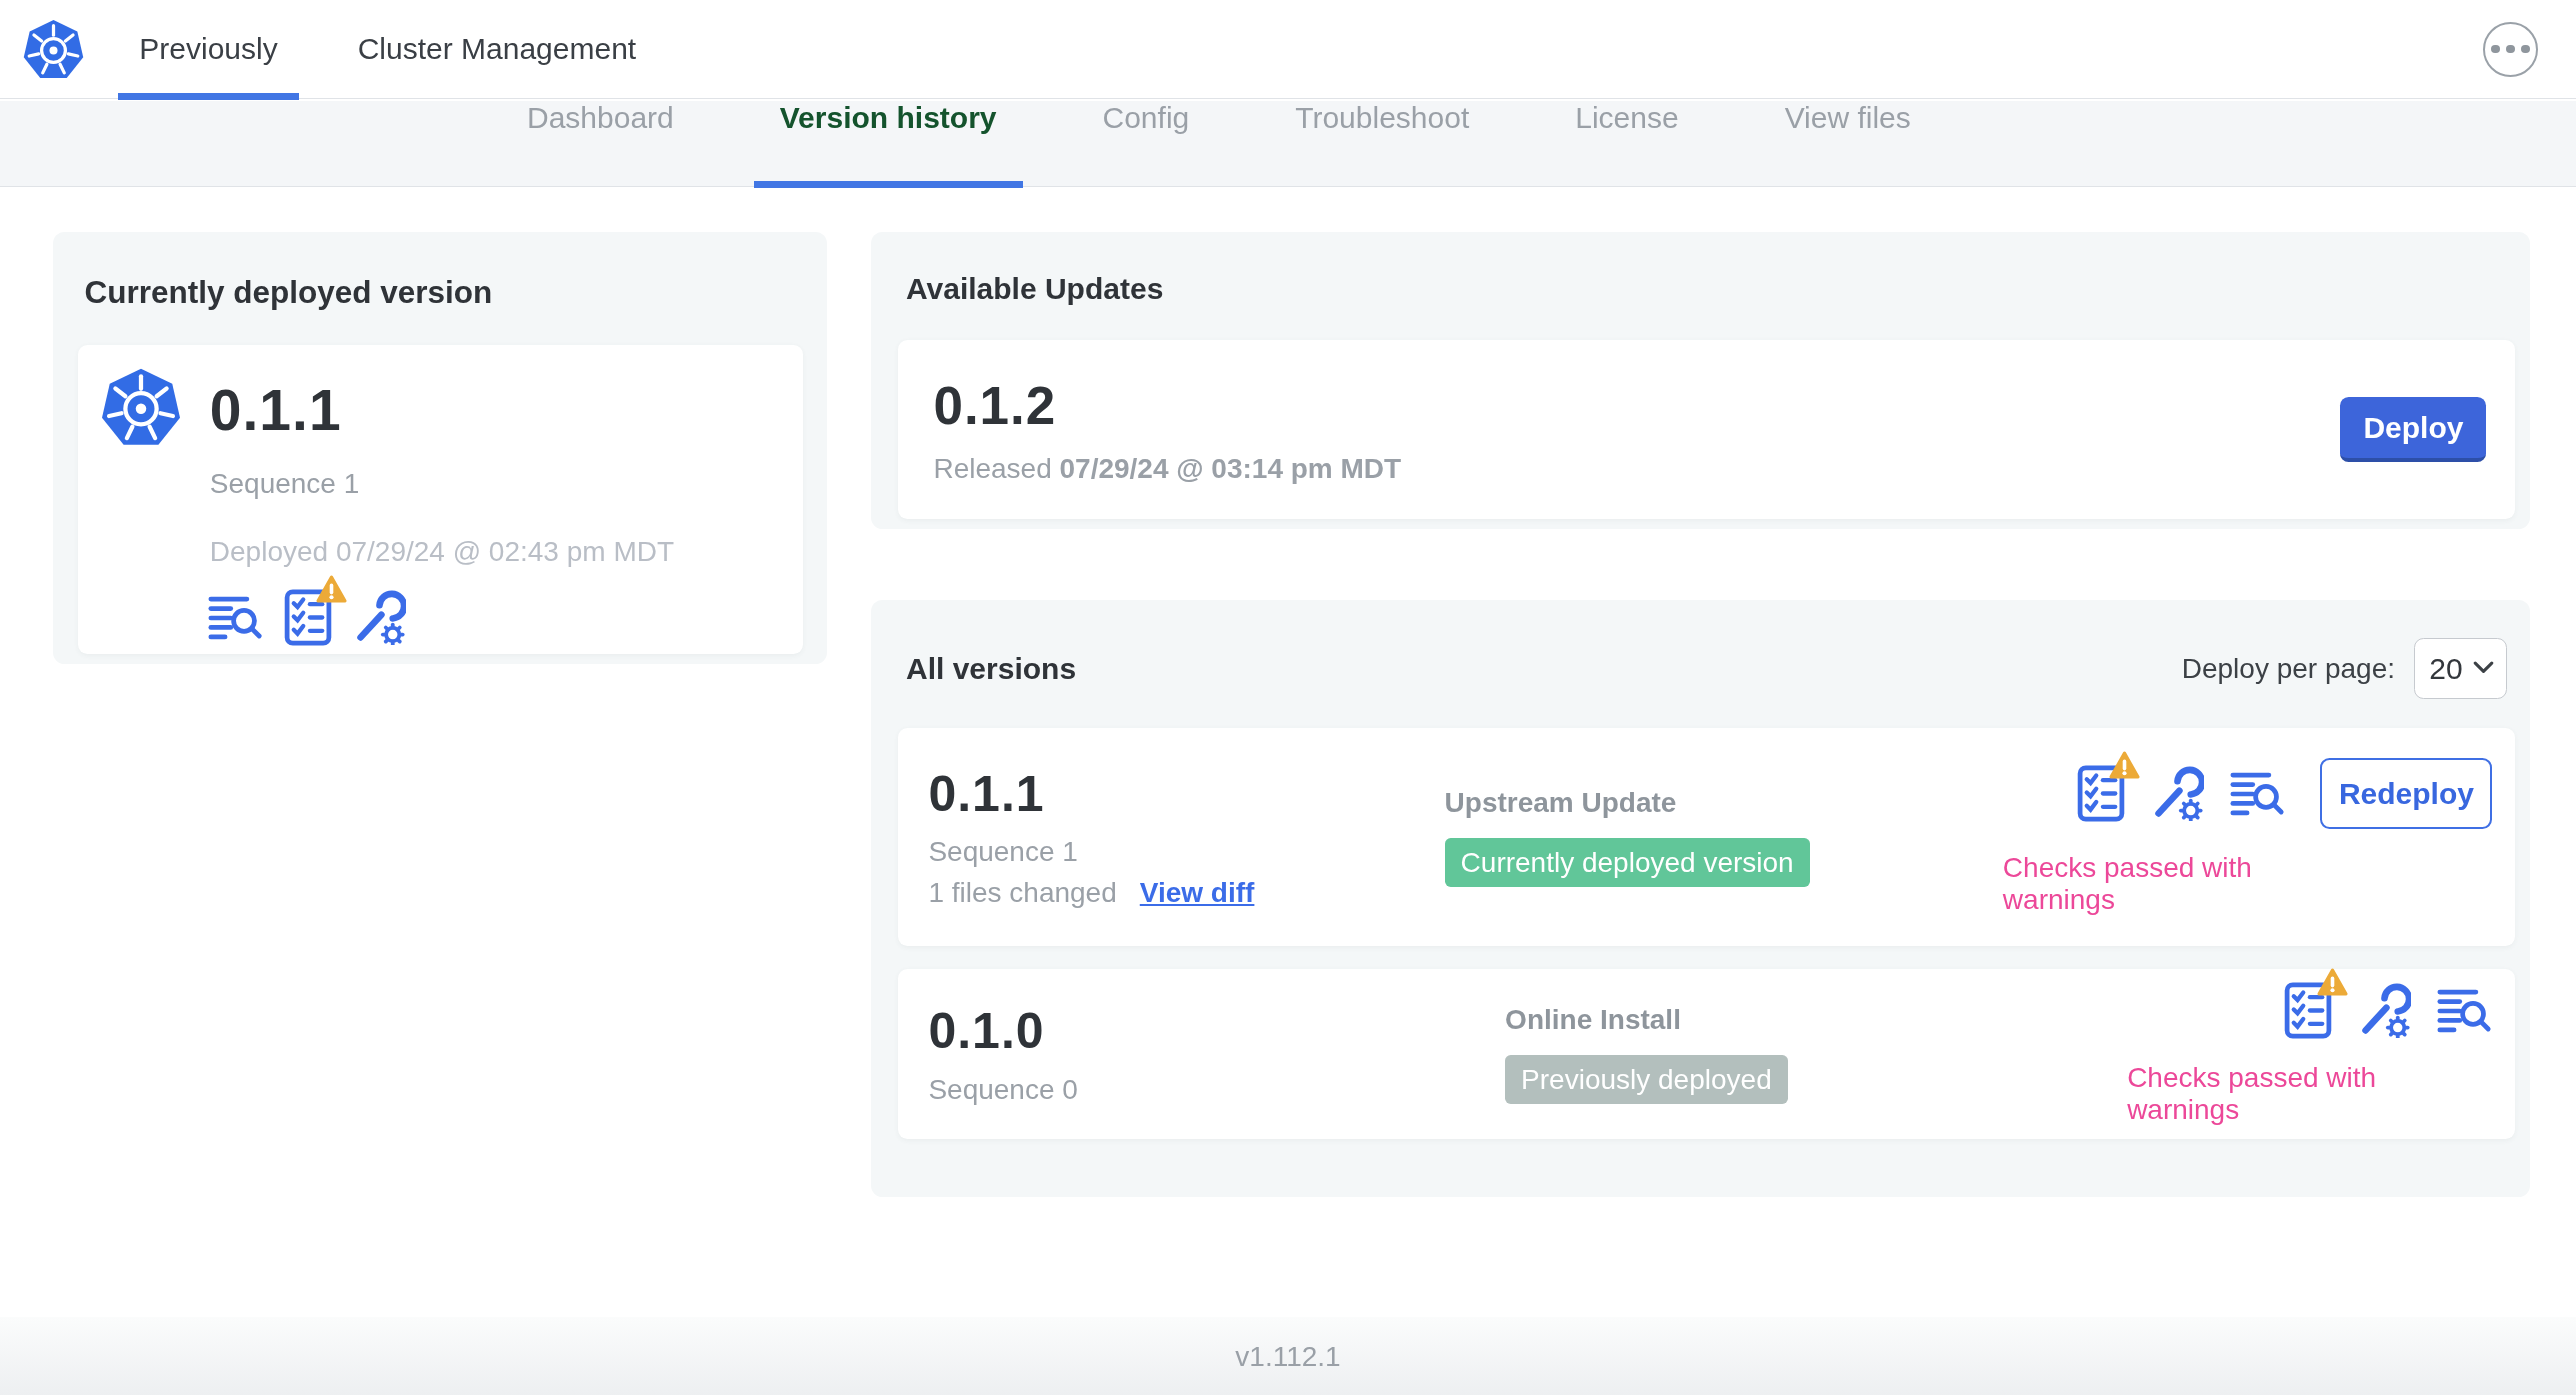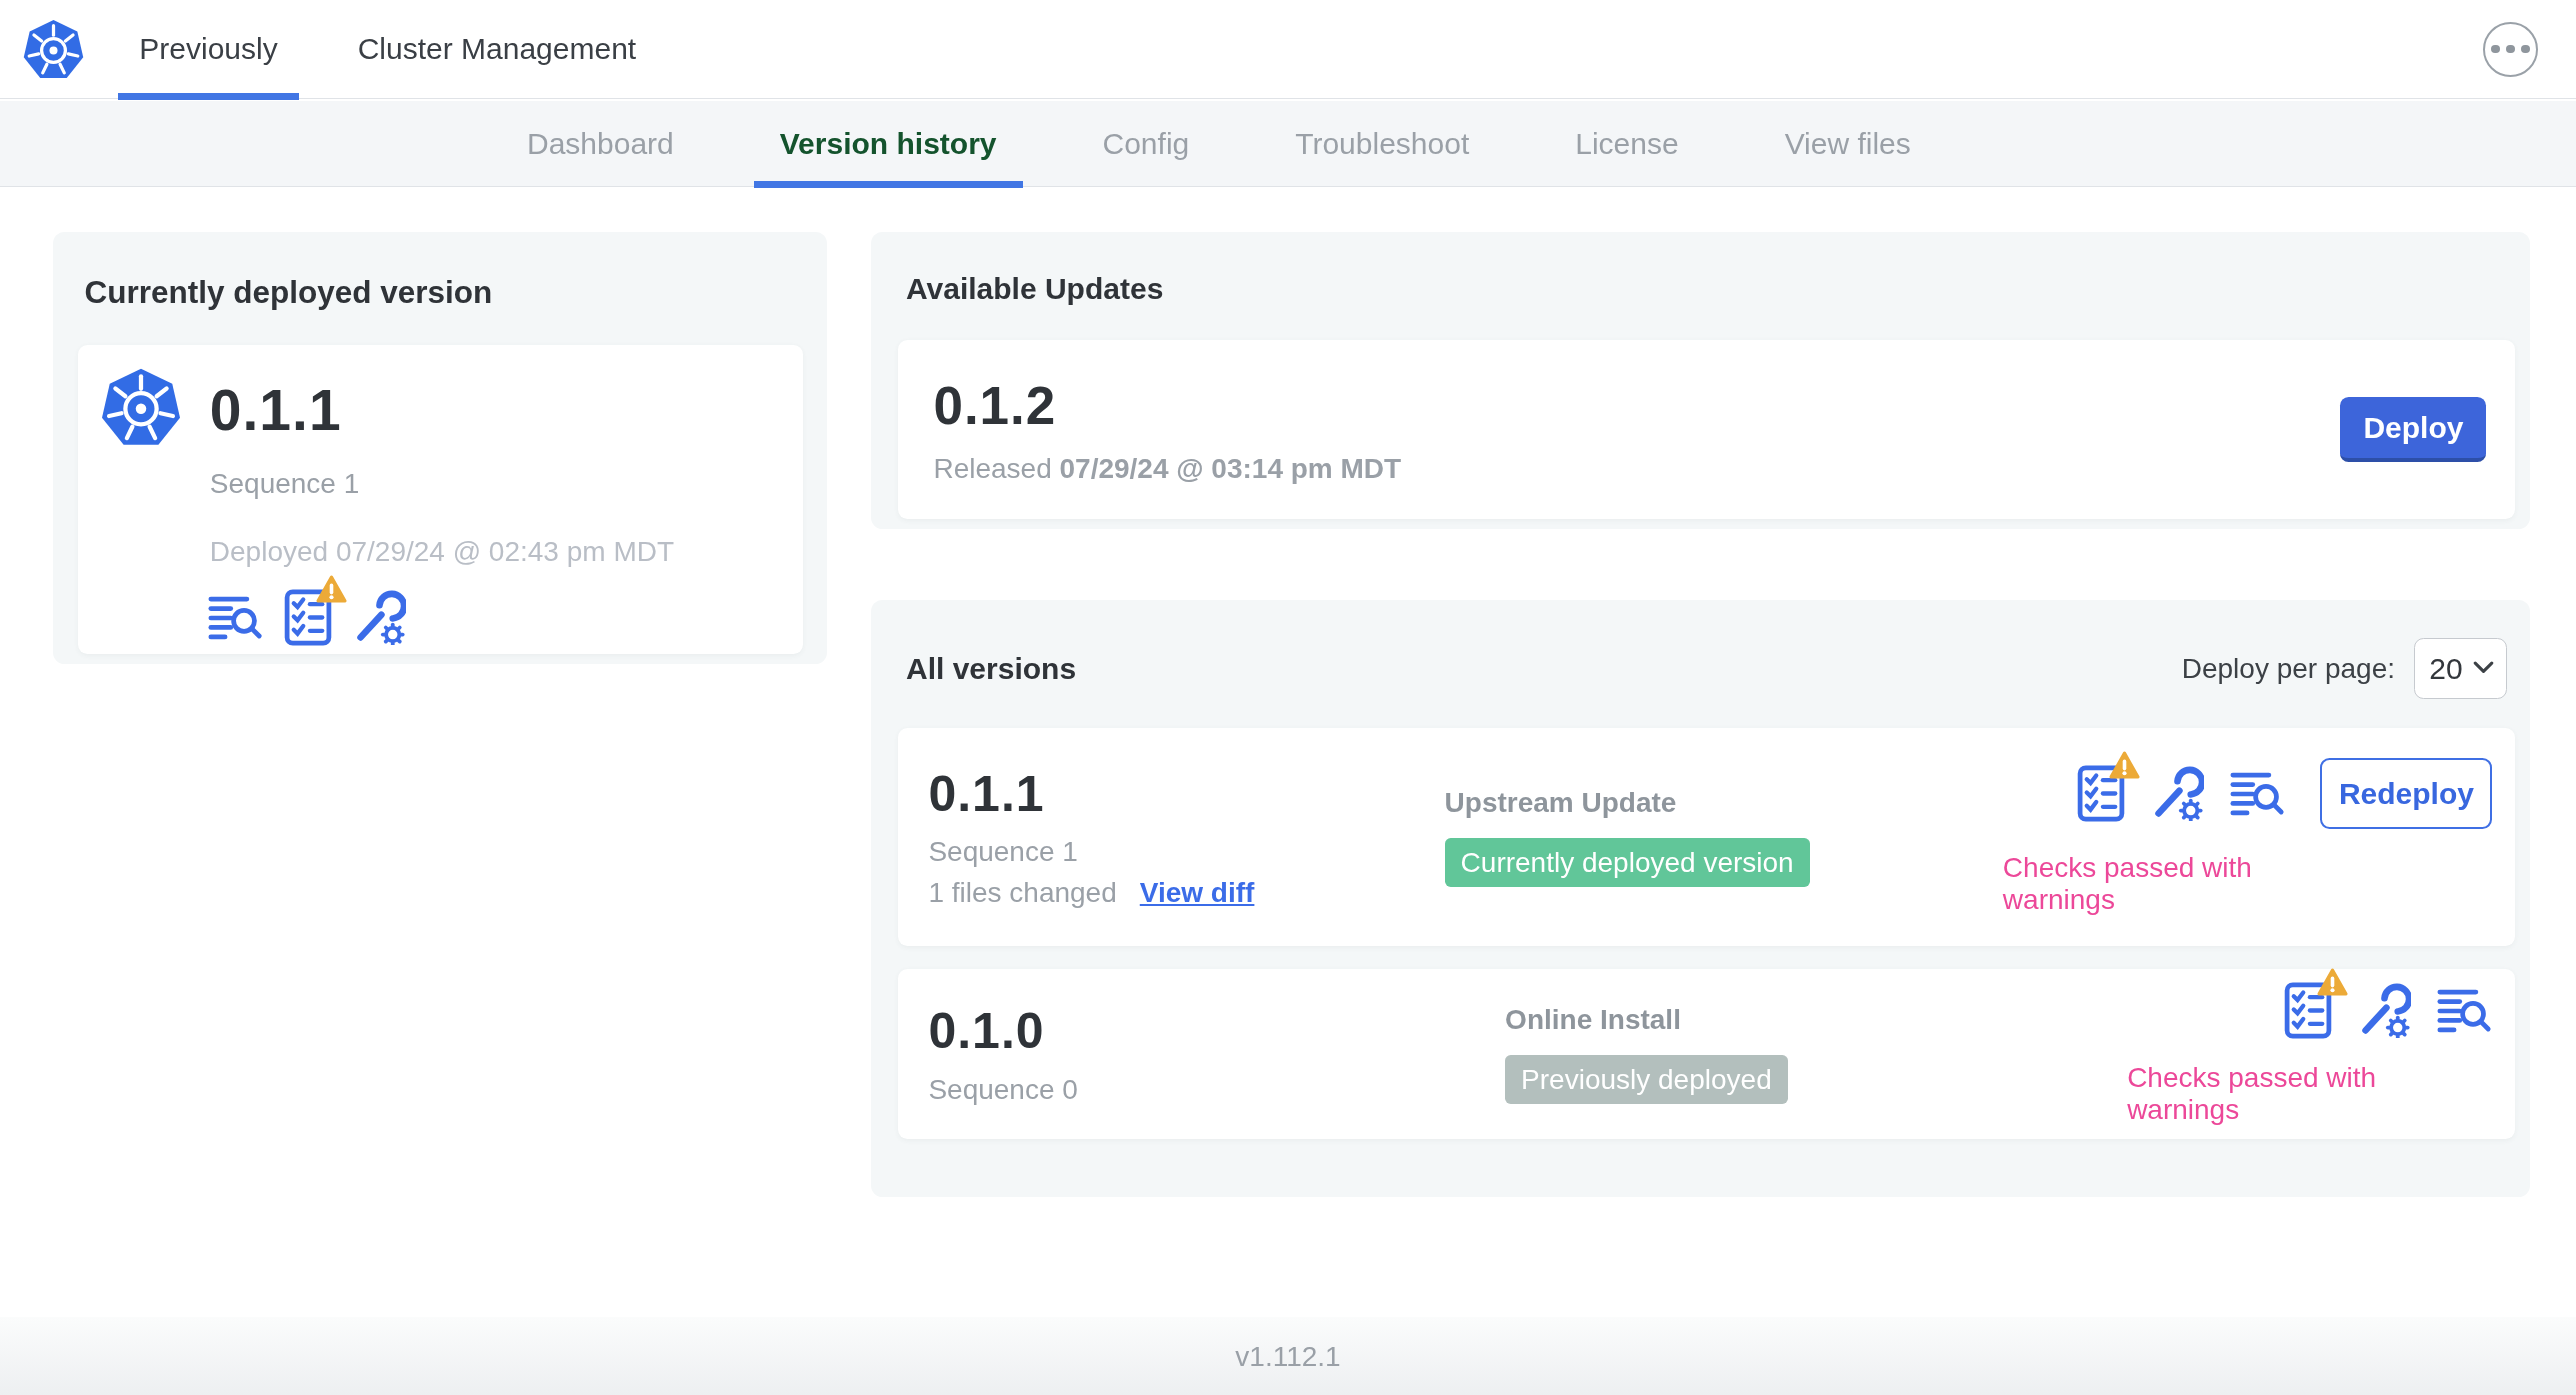--- a/index.html
+++ b/index.html
@@ -20,21 +20,21 @@
   .h-tab.active::after { content:""; position:absolute; left:19px; right:19px; bottom:-1.9px;
                          height:6.7px; background:#4176e4; }
   .h-menu { margin-left:auto; align-self:center; margin-right:38px; width:55px; height:55px;
             border:2.9px solid #9aa1a8; border-radius:50%; display:flex; align-items:center;
             justify-content:center; gap:6.7px; cursor:pointer; background:#fff; }
   .h-menu .dot { width:8.6px; height:8.6px; border-radius:50%; background:#8f969d; }
 
   
   .subnav { position:absolute; top:101px; left:0; right:0; height:86px; background:#f4f6f8;
             border-bottom:1.9px solid #e0e3e7; display:flex; align-items:stretch; padding-left:474px; }
-  .s-tab { position:relative; display:flex; align-items:center; padding:0 53px;
+  .s-tab { position:relative; display:flex; align-items:flex-start; padding:0 53px;
            font-size:30px; color:#9aa0a7; cursor:pointer; }
   .s-tab.active { color:#14532d; font-weight:bold; }
   .s-tab.active::after { content:""; position:absolute; left:27px; right:27px; bottom:-1.9px;
                          height:6.7px; background:#4176e4; }
 
   
   .gray-card { background:#f4f7f8; border-radius:11.5px; }
   .white-card { background:#ffffff; border-radius:9.5px; box-shadow:0 1.9px 5.7px rgba(60,70,80,.05); }
 
   

